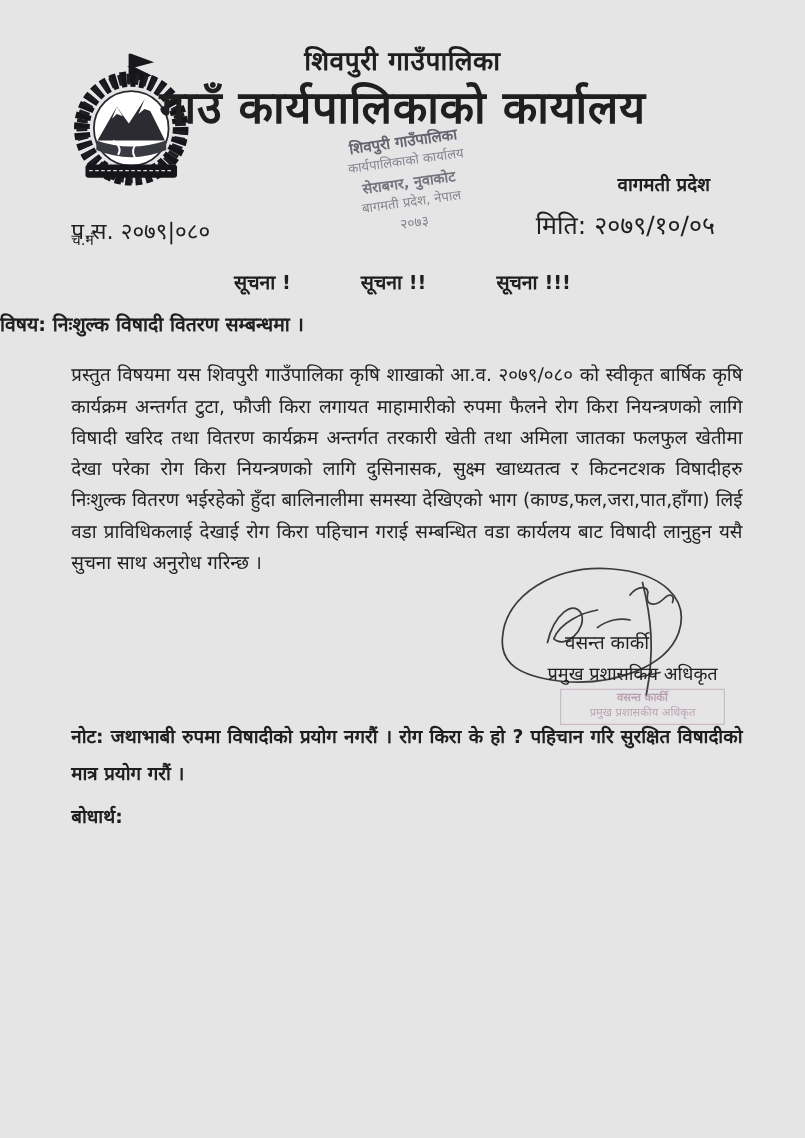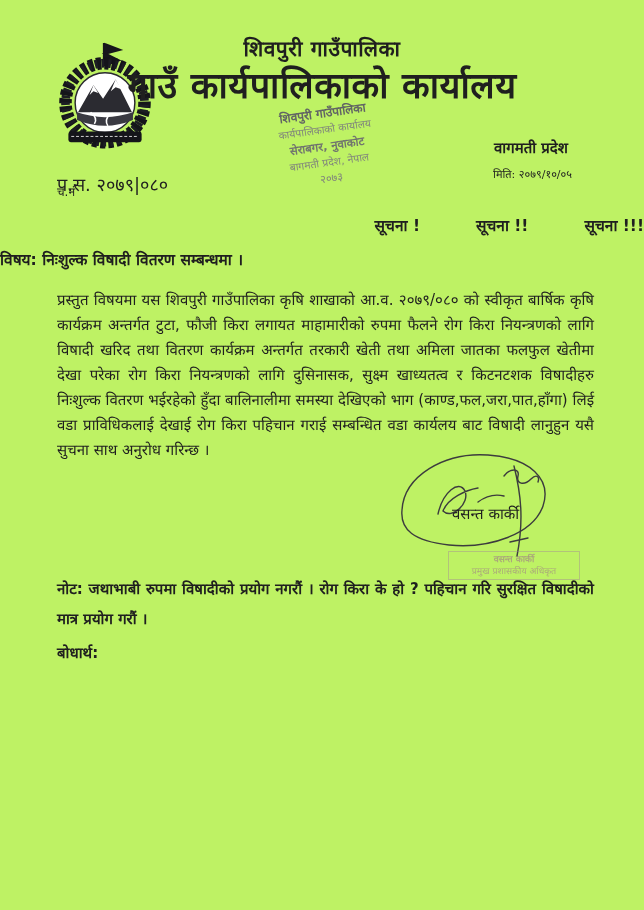--- a/index.html
+++ b/index.html
@@ -1,50 +1,50 @@
 <!DOCTYPE html>
 <html><head>
 <meta charset="utf-8">
 <style>
   html,body{margin:0;padding:0;background:#ffffff;}
   .page{
     position:relative;
     width:644px;height:910px;
     margin:0 auto;
-    background:#bef264;
+    background:#e5e5e5;
     font-family:"DejaVu Sans", sans-serif;
     color:#1f1f1f;
     overflow:hidden;
   }
   .abs{position:absolute;}
 
   
   .muni-title{top:34px;left:0;right:0;text-align:center;font-size:21px;font-weight:600;letter-spacing:.5px;}
   .office-title{top:60px;left:0;right:0;text-align:center;font-size:36px;font-weight:700;letter-spacing:.5px;}
   .province{top:137px;right:76px;font-size:15px;font-weight:600;}
   .refno{top:172px;left:57px;font-size:18px;}
   .chno{top:183px;left:57px;font-size:12px;}
-  .datefield{top:166px;right:72px;font-size:11px;}
+  .datefield{top:166px;right:72px;font-size:20px;}
 
   
   .round-stamp{
     top:104px;left:232px;width:190px;
     transform:rotate(-8deg);
     text-align:center;line-height:1.5;
     color:rgba(118,114,128,.85);
     pointer-events:none;
   }
   .round-stamp .s1{font-size:12px;font-weight:700;color:rgba(88,85,100,.9);}
   .round-stamp .s2{font-size:10.5px;}
   .round-stamp .s3{font-size:11.5px;font-weight:600;color:rgba(100,96,112,.85);}
   .round-stamp .s4{font-size:10.5px;}
   .round-stamp .s5{font-size:11px;}
 
   
-  .notice-row{top:214px;left:0;right:0;display:flex;justify-content:flex-end;gap:56px;font-size:15.5px;font-weight:600;}
+  .notice-row{top:214px;left:0;right:0;display:flex;justify-content:center;gap:56px;font-size:15.5px;font-weight:600;}
   .subject{top:248px;left:0;right:0;text-align:left;font-size:15.5px;font-weight:600;}
 
   
   .body-par{top:288px;left:57px;width:537px;font-size:15px;line-height:25px;text-align:justify;}
 
   
   .sig-svg{top:446px;left:386px;width:180px;height:112px;overflow:visible;}
   .sig-name{top:503px;left:452px;font-size:15px;}
   .sig-title{top:528px;left:438px;font-size:14.5px;}
   .sig-stamp{
@@ -122,20 +122,21 @@
         <path d="M16,64 C18,30 58,6 102,9 C144,12 166,33 157,60 C147,88 104,103 63,99 C28,95 14,84 16,64"></path>
         <path d="M52,68 C57,46 73,33 79,45 C84,57 66,74 57,65 C62,52 80,44 92,42"></path>
         <path d="M92,56 C100,50 110,48 118,50"></path>
         <path d="M118,30 C124,22 134,22 132,30 C130,38 138,40 145,33 C150,28 154,30 152,36"></path>
         <path d="M128,20 C135,48 138,74 131,110"></path>
         <path d="M124,96 L142,92"></path>
       </g>
     </svg>
   </span>
   <div class="abs sig-name">वसन्त कार्की</div>
+  <div class="abs sig-title">प्रमुख प्रशासकिय अधिकृत</div>
 
   <div class="abs sig-stamp">
     <div class="ss1">वसन्त कार्की</div>
     <div class="ss2">प्रमुख प्रशासकीय अधिकृत</div>
   </div>
 
   <div class="abs note-par"><span class="note-label">नोट:</span><span> जथाभाबी रुपमा विषादीको प्रयोग नगरौं । रोग किरा के हो ? पहिचान गरि सुरक्षित विषादीको मात्र प्रयोग गरौं ।</span></div>
 
   <div class="abs cc-label">बोधार्थ:</div>
 

